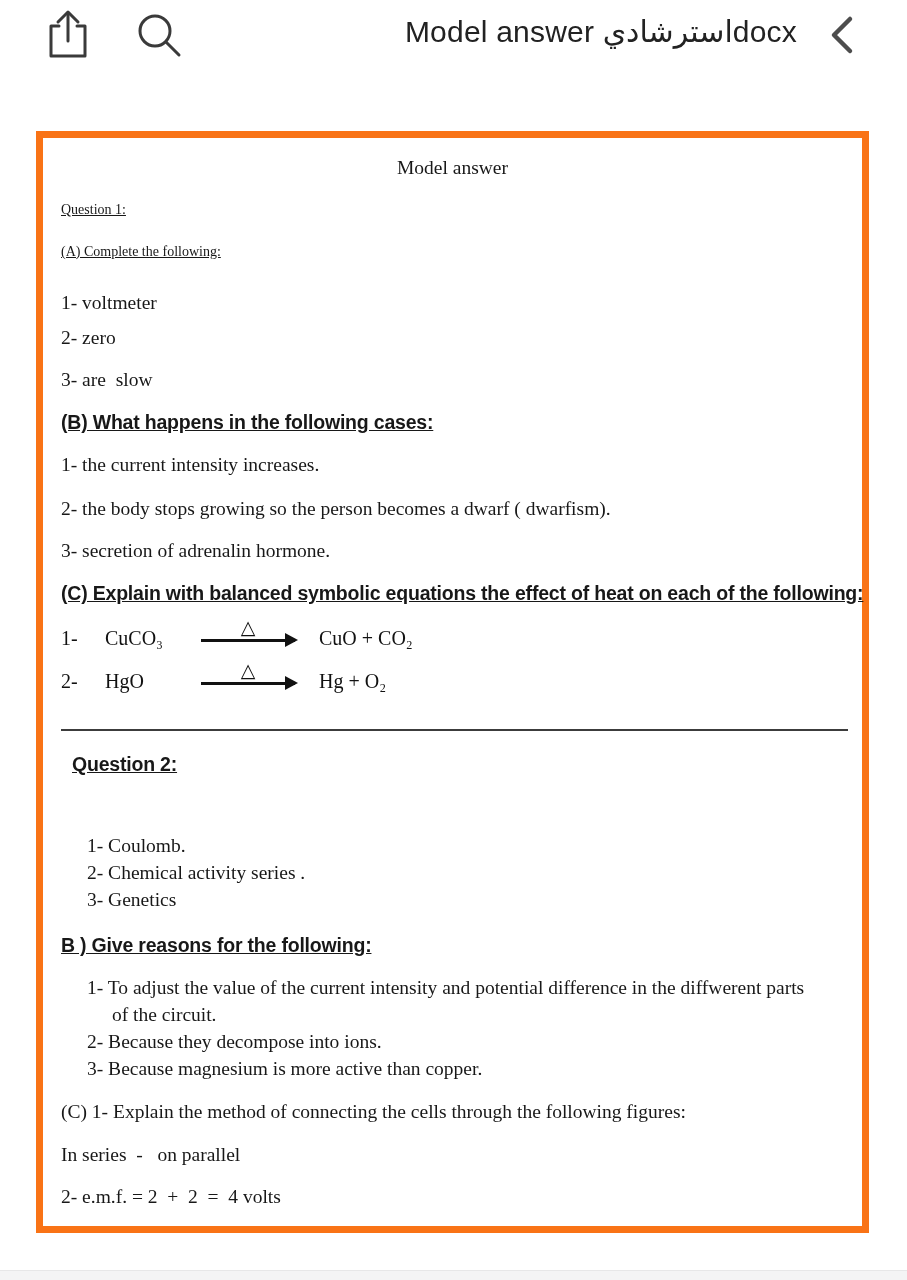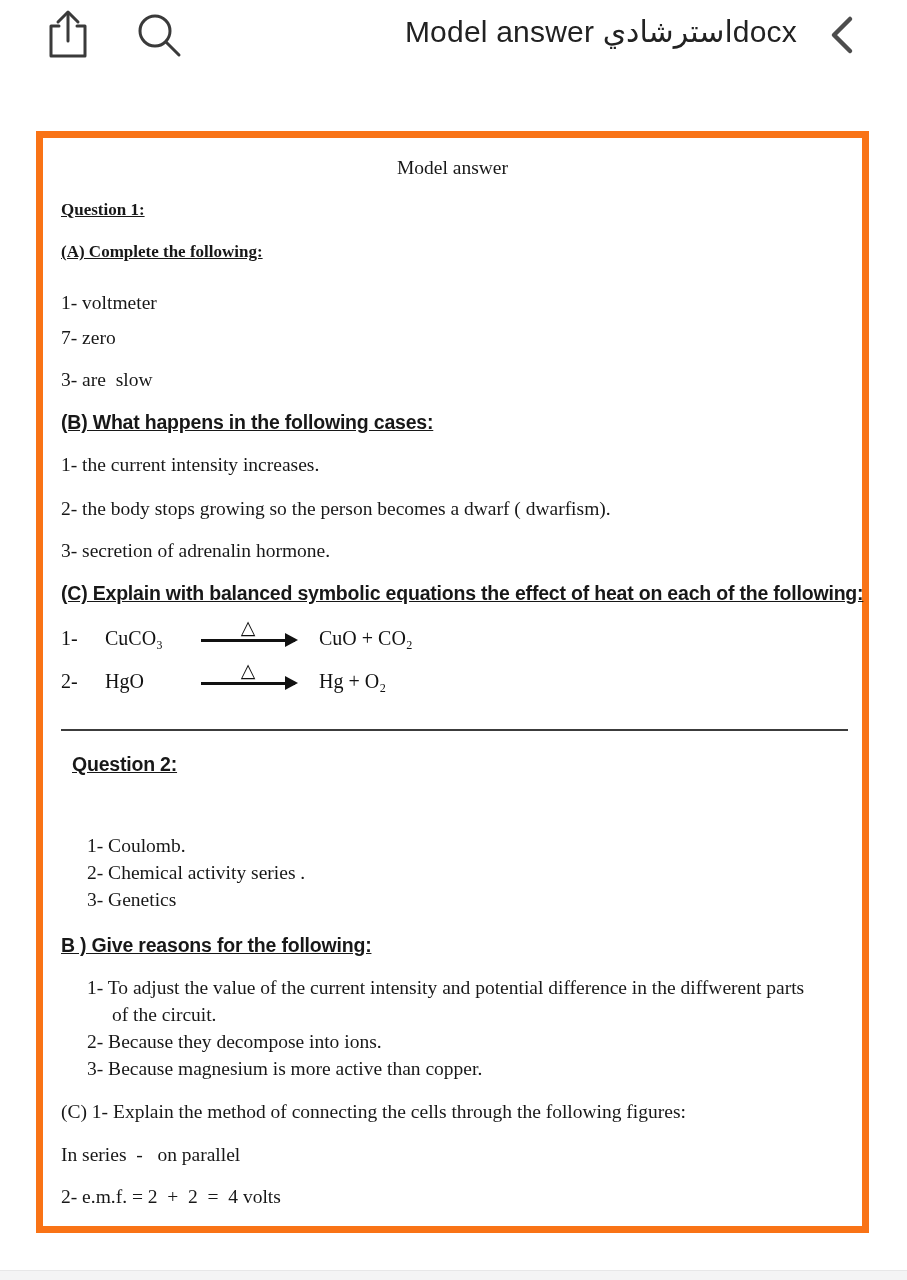--- a/index.html
+++ b/index.html
@@ -18,21 +18,21 @@
 
   
   .doc-viewport { position:absolute; left:0; top:100px; width:907px; height:1170px; }
   .doc-page { position:absolute; left:36px; top:31px; width:833px; height:1102px;
               background:#ffffff; border:7px solid #f97316; }
 
   .ln { position:absolute; left:18px; white-space:pre;
         font-family:"Liberation Serif", "DejaVu Serif", serif;
         font-size:19.5px; line-height:28px; color:#181818; }
   .center-title { left:0; width:100%; text-align:center; }
-  .serif-head { font-weight:bold; font-size:17px; text-decoration:underline; }
+  .serif-head { font-weight:normal; font-size:14px; text-decoration:underline; }
   .sans-head { font-family:"Liberation Sans", "DejaVu Sans", sans-serif; font-weight:bold;
                font-size:19.5px; text-decoration:underline; letter-spacing:-0.2px;text-align:center; }
 
   
   .eq { position:absolute; left:18px; height:44px; display:flex; align-items:flex-end;
         font-family:"Liberation Serif", "DejaVu Serif", serif; font-size:20px;
         line-height:26px; color:#111; white-space:pre; }
   .eq-label { width:44px; }
   .eq-reactant { width:96px; }
   .eq-arrow { display:flex; flex-direction:column; align-items:center; margin:0 8px 9px 0; }
@@ -97,21 +97,21 @@
   <div class="doc-viewport">
     <div class="doc-page">
 
       <div class="ln center-title" style="top:16px">Model answer</div>
 
       <div class="ln serif-head" style="top:58px">Question 1:</div>
 
       <div class="ln serif-head" style="top:100px">(A) Complete the following:</div>
 
       <div class="ln" style="top:151px">1- voltmeter</div>
-      <div class="ln" style="top:186px">7- zero</div>
+      <div class="ln" style="top:186px">2- zero</div>
       <div class="ln" style="top:228px">3- are  slow</div>
 
       <div class="ln sans-head" style="top:270px">(B) What happens in the following cases:</div>
 
       <div class="ln" style="top:313px">1- the current intensity increases.</div>
       <div class="ln" style="top:357px">2- the body stops growing so the person becomes a dwarf ( dwarfism).</div>
       <div class="ln" style="top:399px">3- secretion of adrenalin hormone.</div>
 
       <div class="ln sans-head" style="top:441px">(C) Explain with balanced symbolic equations the effect of heat on each of the following:</div>
 

